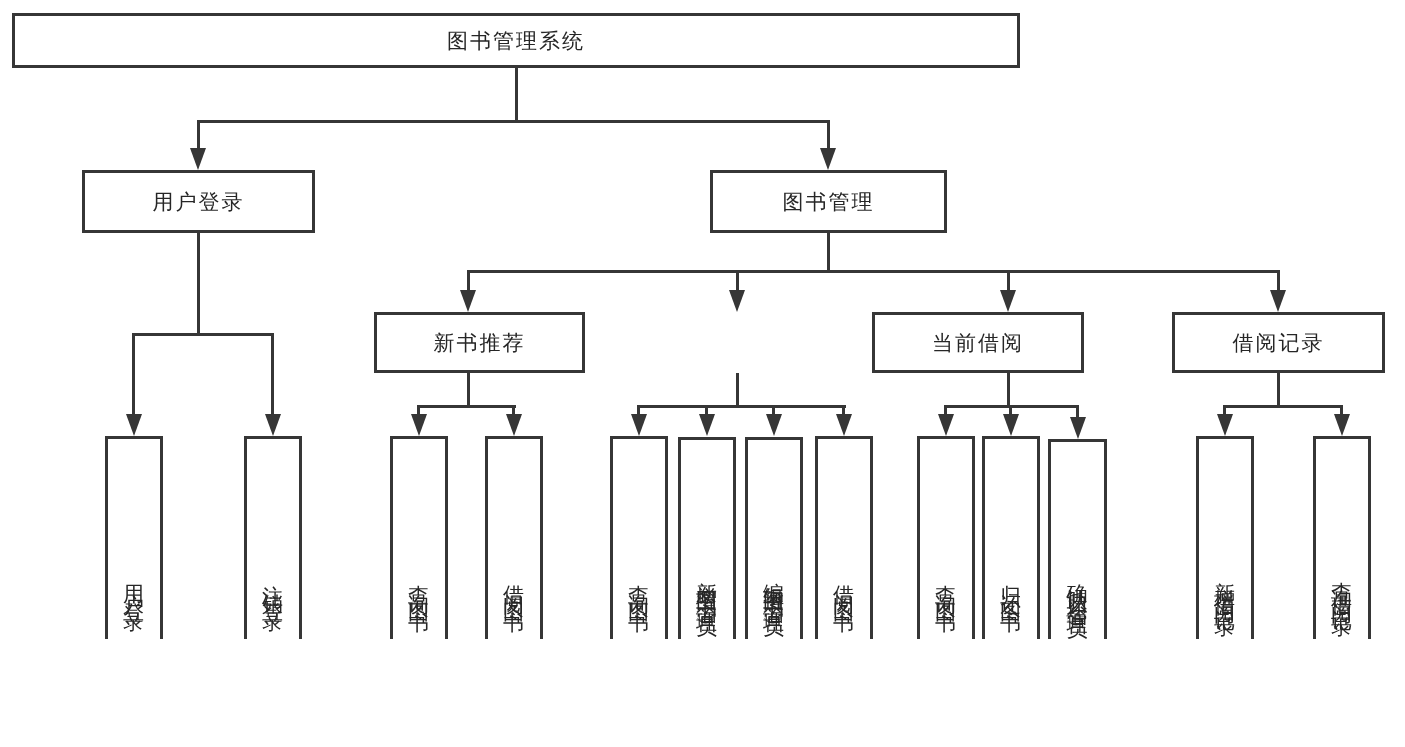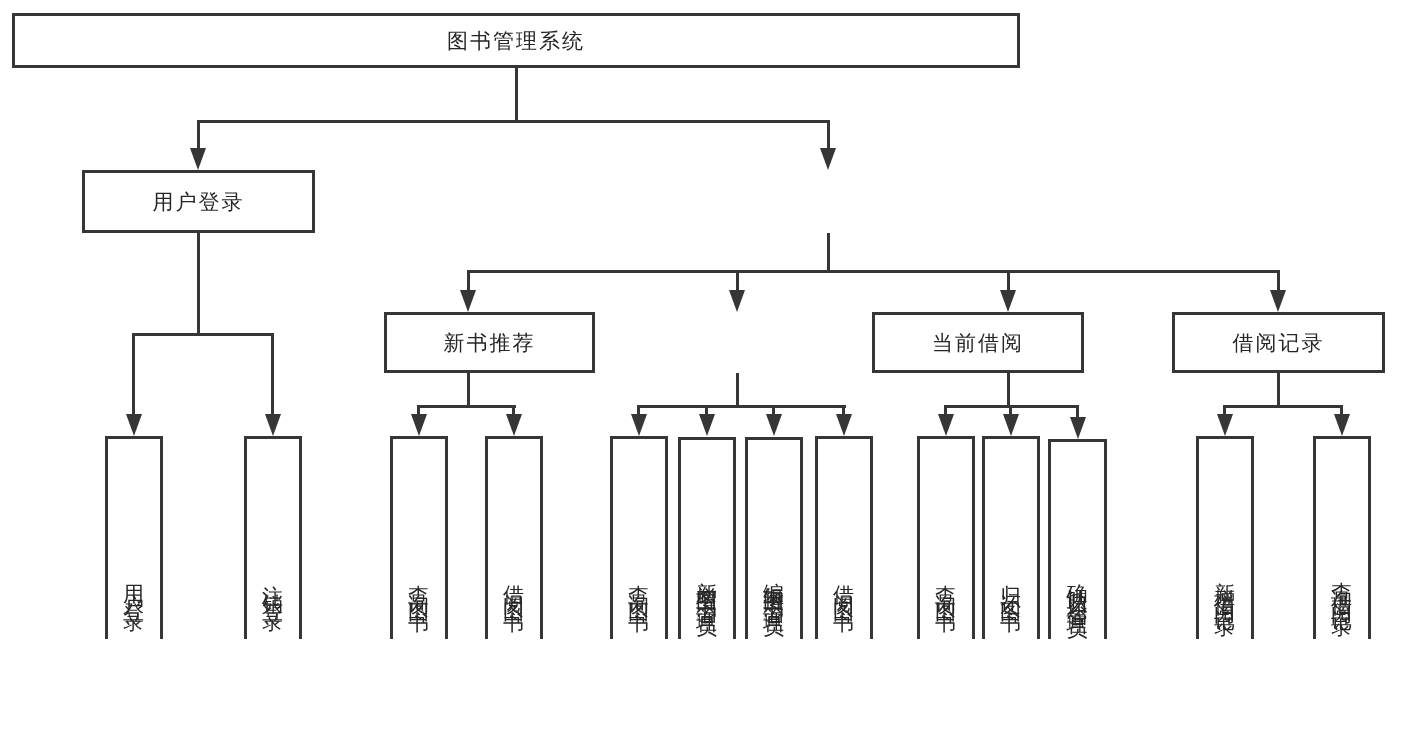--- a/index.html
+++ b/index.html
@@ -42,22 +42,25 @@
 
 <div class="canvas">
 
   <div class="node" style="left:12px;top:13px;width:1008px;height:55px">
     <span class="lbl">图书管理系统</span>
   </div>
 
   <div class="node" style="left:82px;top:170px;width:233px;height:63px">
     <span class="lbl">用户登录</span>
   </div>
+  <div class="node" style="left:710px;top:170px;width:237px;height:63px">
+    <span class="lbl">图书管理</span>
+  </div>
 
-  <div class="node" style="left:384px;top:312px;width:211px;height:61px">
+  <div class="node" style="left:374px;top:312px;width:211px;height:61px">
     <span class="lbl">新书推荐</span>
   </div>
   <div class="node" style="left:872px;top:312px;width:212px;height:61px">
     <span class="lbl">当前借阅</span>
   </div>
   <div class="node" style="left:1172px;top:312px;width:213px;height:61px">
     <span class="lbl">借阅记录</span>
   </div>
 
   <div class="node leaf" style="left:105px;top:436px;width:58px;height:300px">

